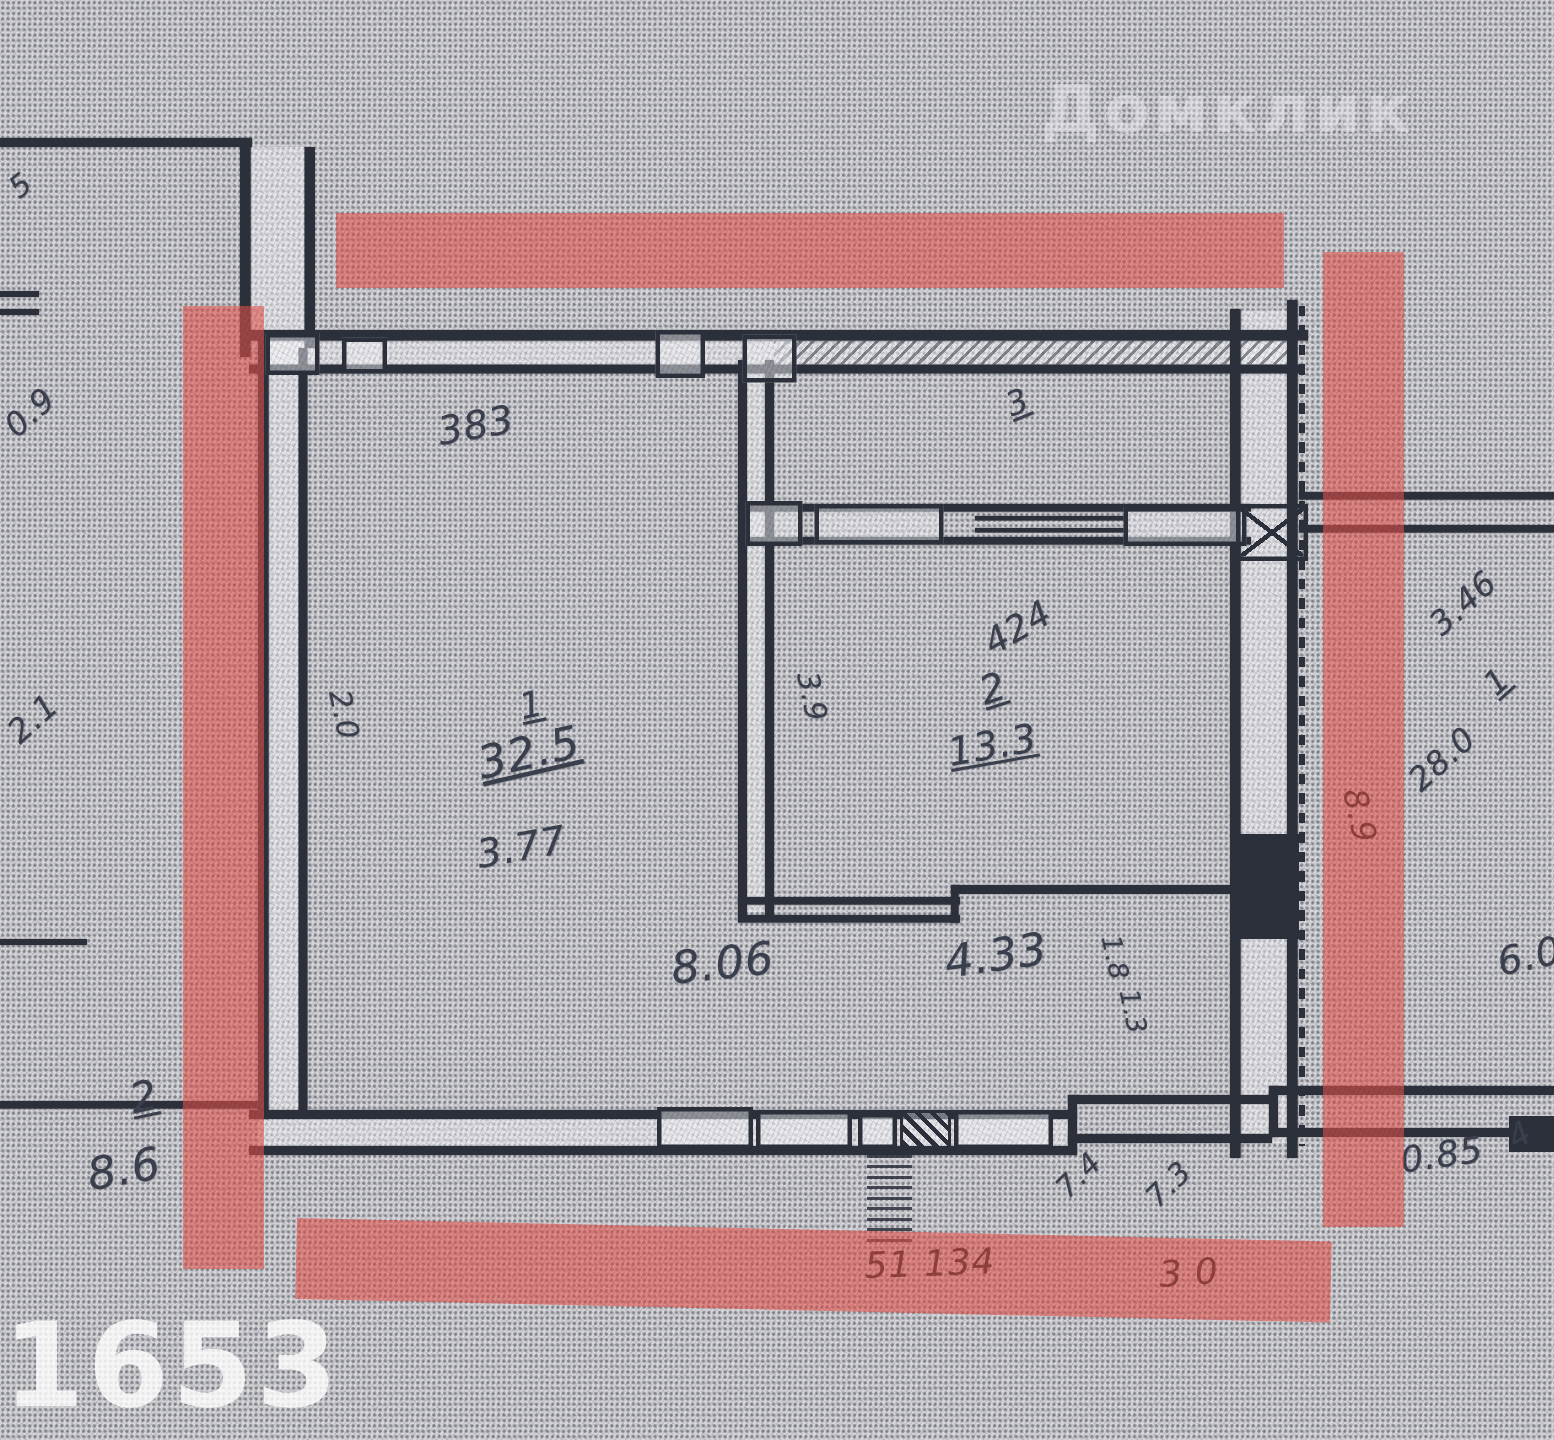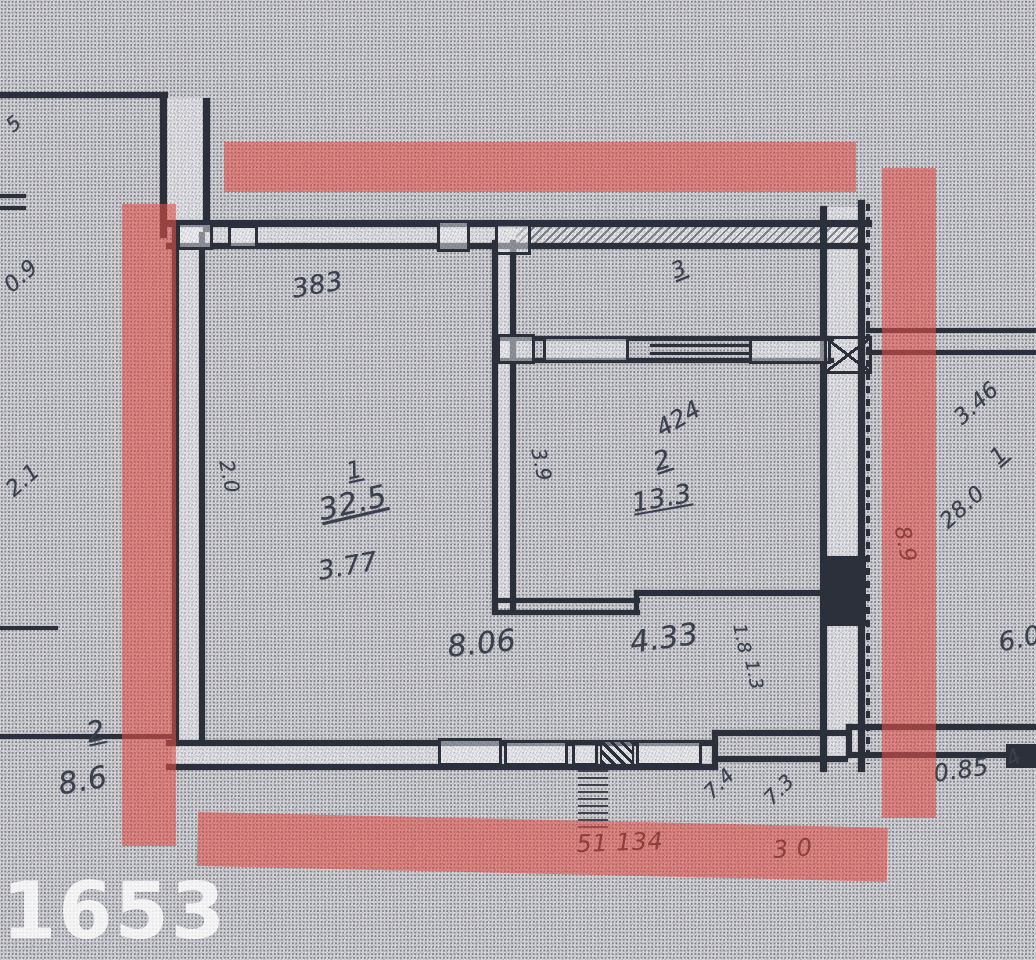--- a/index.html
+++ b/index.html
@@ -150,14 +150,15 @@
       <div class="lbl" style="left: 700px; top: 788px; font-size: 20px; transform: rotate(-45deg);">7.4</div>
       <div class="lbl" style="left: 760px; top: 794px; font-size: 20px; transform: rotate(-45deg);">7.3</div>
       <div class="lbl cov" style="left: 576px; top: 832px; font-size: 24px; transform: rotate(-2deg); color: rgb(147, 64, 60);">51 134</div>
       <div class="lbl cov" style="left: 772px; top: 838px; font-size: 24px; transform: rotate(-4deg); color: rgb(147, 64, 60);">3 0</div>
       <div class="lbl cov" style="left: 912px; top: 524px; font-size: 22px; transform: rotate(78deg); color: rgb(147, 64, 60);">8.9</div>
       <div class="lbl" style="left: 2px; top: 120px; font-size: 20px; transform: rotate(-40deg);">5</div>
       <div class="lbl" style="left: 0px; top: 280px; font-size: 22px; transform: rotate(-42deg);">0.9</div>
       <div class="lbl" style="left: 2px; top: 484px; font-size: 22px; transform: rotate(-42deg);">2.1</div>
     </div>
 
+  <div class="site-mark">Домклик</div>
   <div class="photo-id">1653</div>
 </div>
 
 </body></html>

